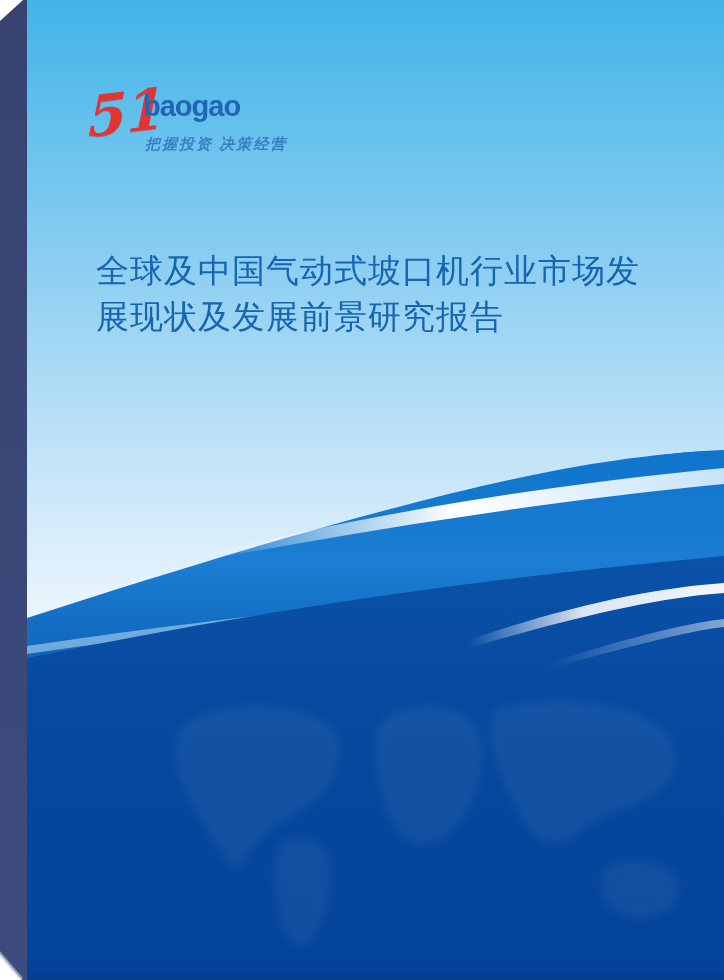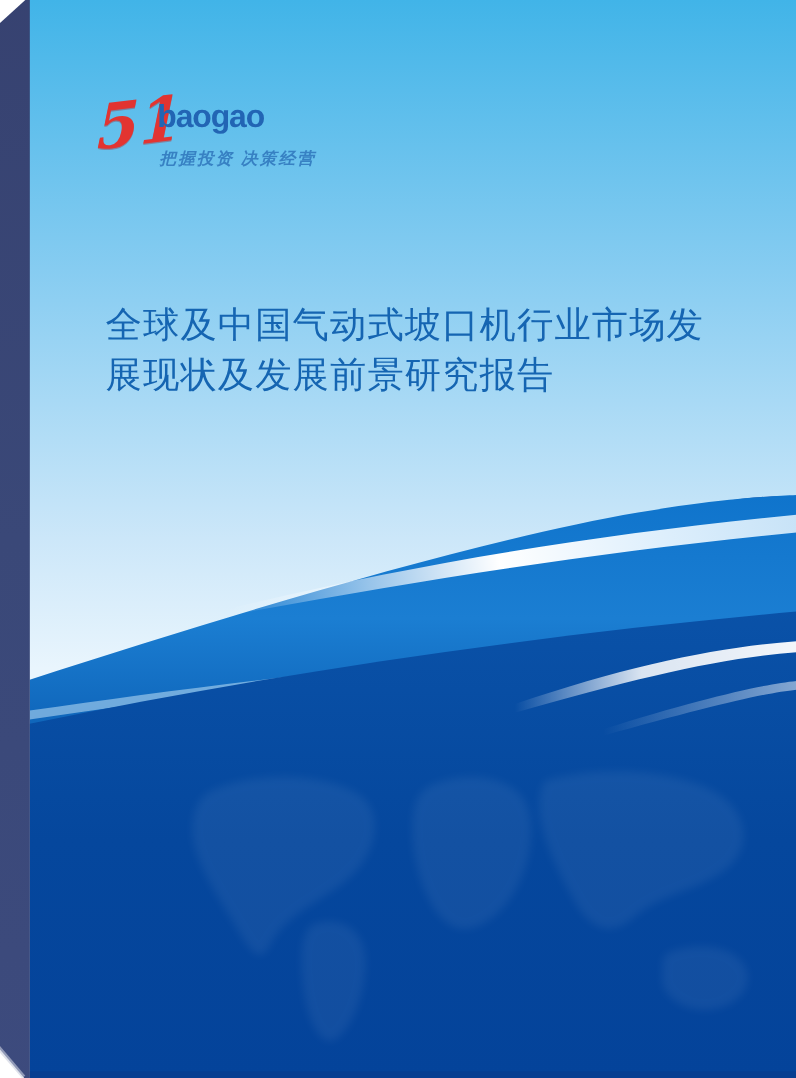--- a/index.html
+++ b/index.html
@@ -36,21 +36,20 @@
     font-style:italic;font-weight:bold;font-size:15px;letter-spacing:2px;
     color:var(--c-tagline-blue,#3781C3);
     white-space:nowrap;
   }
 
   .report-title{
     position:absolute;left:96px;top:248px;width:558px;
     font-size:33px;line-height:46px;font-weight:400;letter-spacing:1px;
     color:var(--c-title-blue,#1565B2);
     word-break:break-all;
-    margin-top:24px;
   }
 </style>
 </head>
 <body>
 
 <div class="page">
 
   <svg class="bg-svg" viewBox="0 0 724 980" xmlns="http://www.w3.org/2000/svg">
     <defs>
       <linearGradient id="gSky" x1="0" y1="0" x2="0" y2="1">

